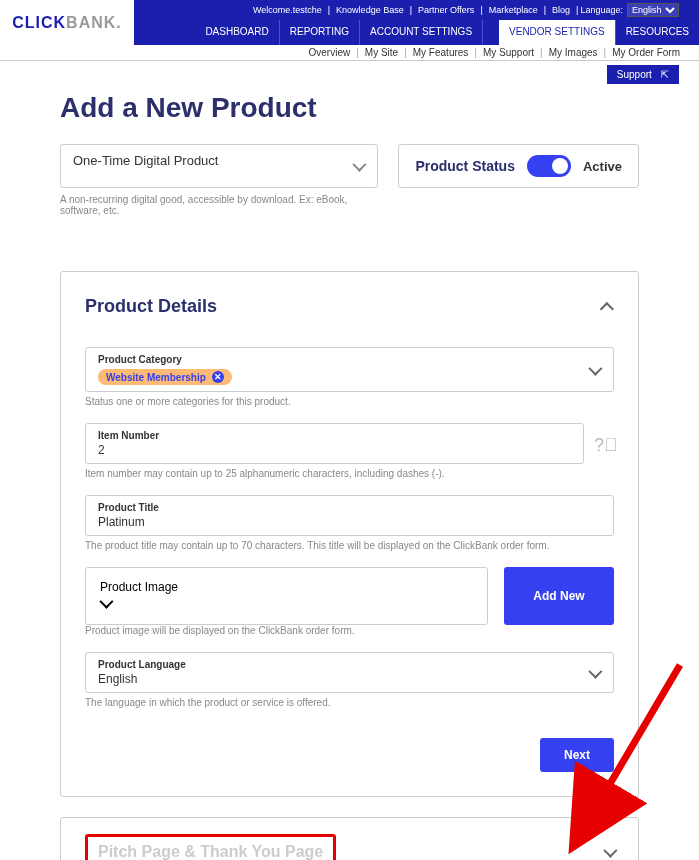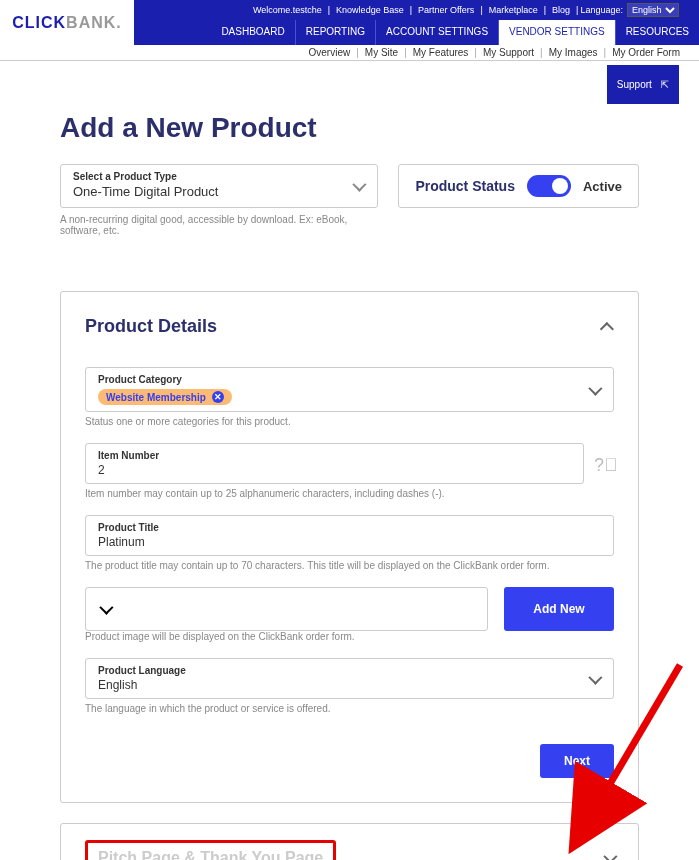--- a/index.html
+++ b/index.html
@@ -9,29 +9,29 @@
     .topbar a { color: #fff; text-decoration: none; padding: 0 4px; }
     .topbar .divider { color: #fff; padding: 0 2px; }
     .topbar select { font-size: 9px; background: #3a3fb8; color: #fff; border: 1px solid #555; }
 
     .navbar { background: #1a1fae; height: 25px; display: flex; }
     .logo { background: #fff; width: 134px; height: 45px; margin-top: -20px; display: flex; align-items: center; justify-content: center; font-size: 16px; font-weight: bold; letter-spacing: 1px; }
     .logo .click { color: #1a1fae; }
     .logo .bank { color: #999; }
     .nav-tabs { margin-left: auto; display: flex; }
     .nav-tab { padding: 6px 10px; font-size: 10px; color: #fff; cursor: pointer; border-right: 1px solid #4a4fd8; }
-    .nav-tab.active { background: #fff; color: #1a1fae; }
+    .nav-tab.active { background: #fff; color: #1a1fae; margin-left: 16px; }
     .nav-tab:last-child { border-right: none; }
 
     .subnav { height: 16px; border-bottom: 1px solid #ccc; display: flex; justify-content: flex-end; align-items: center; padding-right: 15px; font-size: 10px; background: #fff; }
     .subnav a { color: #333; text-decoration: none; padding: 0 4px; }
     .subnav .divider { color: #aaa; padding: 0 2px; }
 
     .support-row { display: flex; justify-content: flex-end; padding: 4px 20px 0 0; }
-    .support-btn { background: #1a1fae; color: #fff; font-size: 10px; padding: 14px 10px; cursor: pointer; }
+    .support-btn { background: #1a1fae; color: #fff; font-size: 10px; padding: 4px 10px; cursor: pointer; }
 
     .content { padding: 8px 60px 0 60px; }
     .page-title { font-size: 28px; font-weight: bold; color: #2b2f6b; margin-bottom: 20px; }
 
     .top-row { display: flex; gap: 20px; }
     .product-type { flex: 1; border: 1px solid #ccc; border-radius: 3px; padding: 6px 12px; position: relative; }
     .product-type .label { font-size: 10px; font-weight: bold; color: #333; }
     .product-type .value { font-size: 13px; color: #333; margin-top: 2px; }
     .product-type .chevron { position: absolute; right: 14px; top: 50%; transform: translateY(-50%); color: #888; }
 
@@ -128,21 +128,20 @@
     <span>Support</span>
     <span style="margin-left:6px;">⇱</span>
   </div>
 </div>
 
 <div class="content">
   <div class="page-title">Add a New Product</div>
 
   <div class="top-row">
     <div class="product-type">
-      <div class="label">Select a Product Type</div>
       <div class="value">One-Time Digital Product</div>
       <span class="chevron chev"></span>
     </div>
     <div class="status-box">
       <span class="label">Product Status</span>
       <div class="toggle">
           <div class="knob"></div>
         </div>
       <span class="status-text">Active</span>
     </div>
@@ -175,20 +174,21 @@
     <div class="field-hint">Item number may contain up to 25 alphanumeric characters, including dashes (-).</div>
 
     <div class="field">
       <div class="flabel">Product Title</div>
       <div class="fvalue">Platinum</div>
     </div>
     <div class="field-hint">The product title may contain up to 70 characters. This title will be displayed on the ClickBank order form.</div>
 
     <div class="img-row">
       <div class="img-field">
+        <div class="flabel" style="font-size:12px;">Product Image</div>
         <span class="fchevron chev"></span>
       </div>
       <div class="add-new-btn">Add New</div>
     </div>
     <div class="field-hint">Product image will be displayed on the ClickBank order form.</div>
 
     <div class="field">
       <div class="flabel">Product Language</div>
       <div class="fvalue">English</div>
       <span class="fchevron chev"></span>

